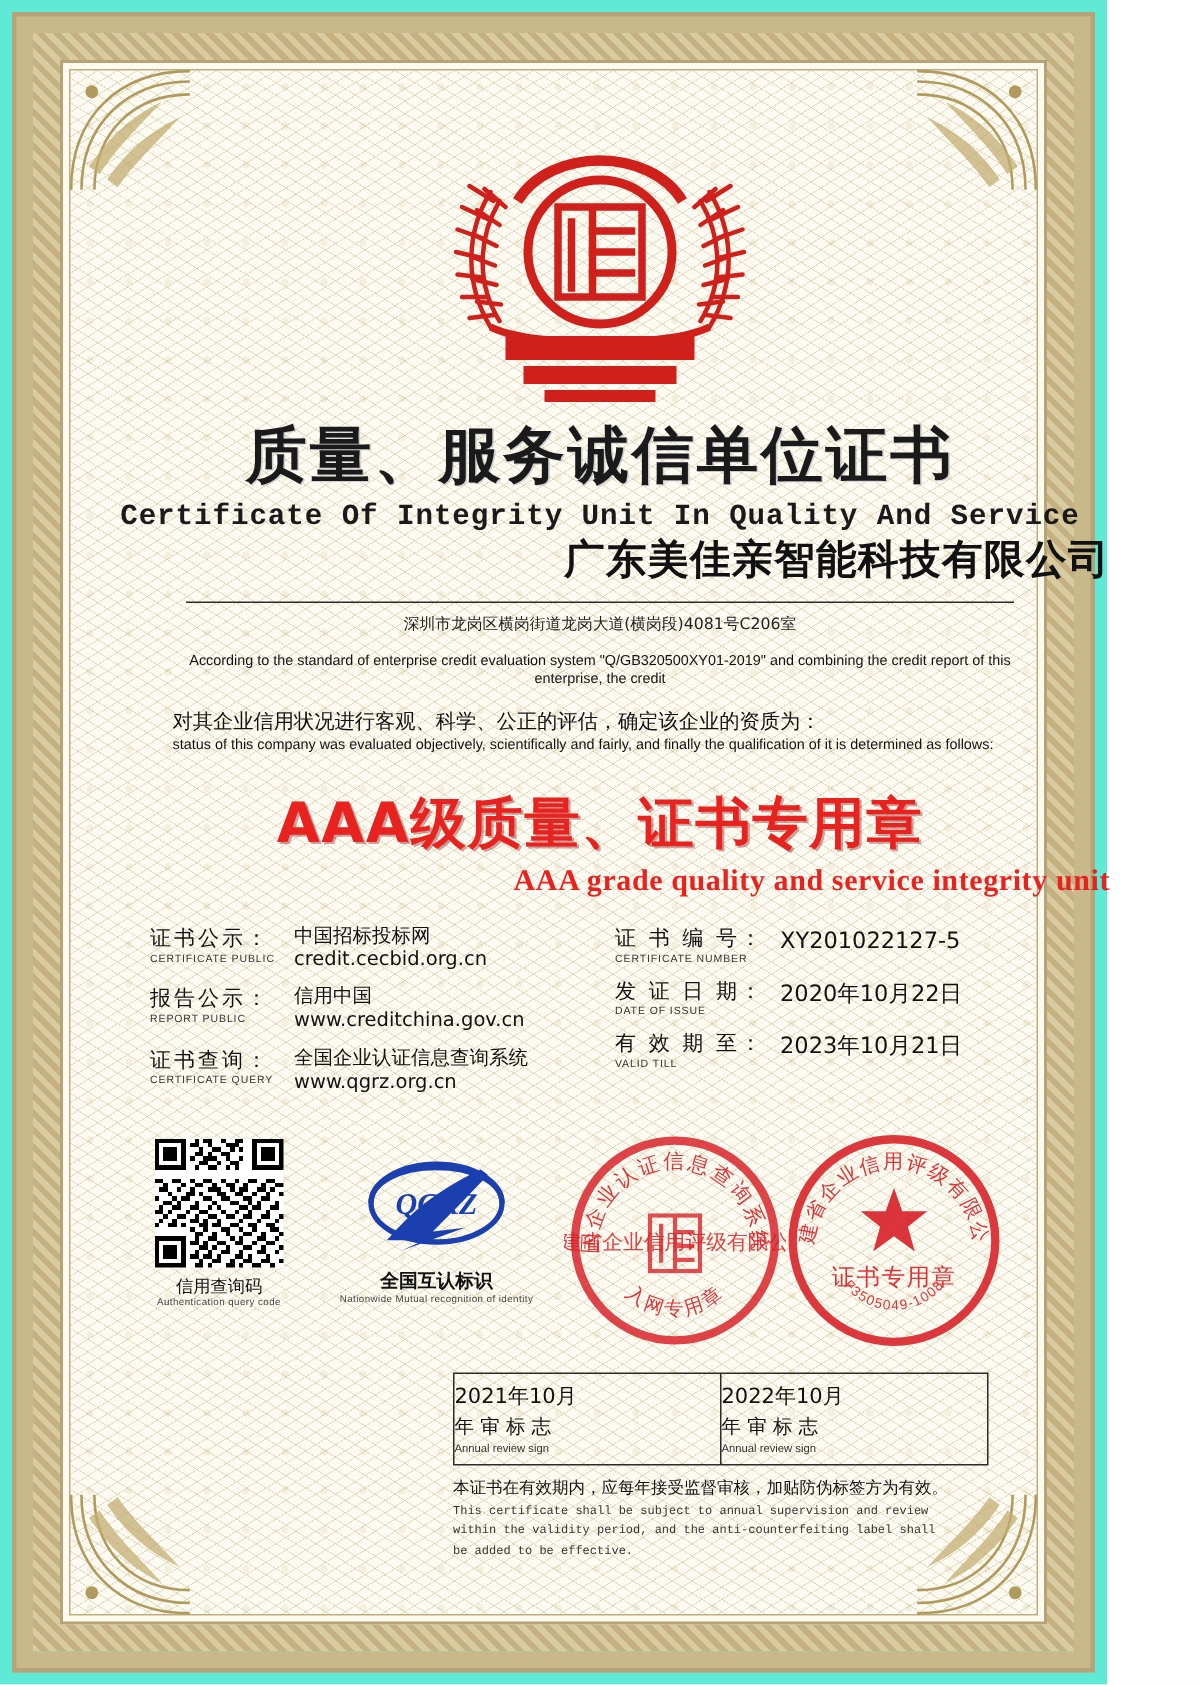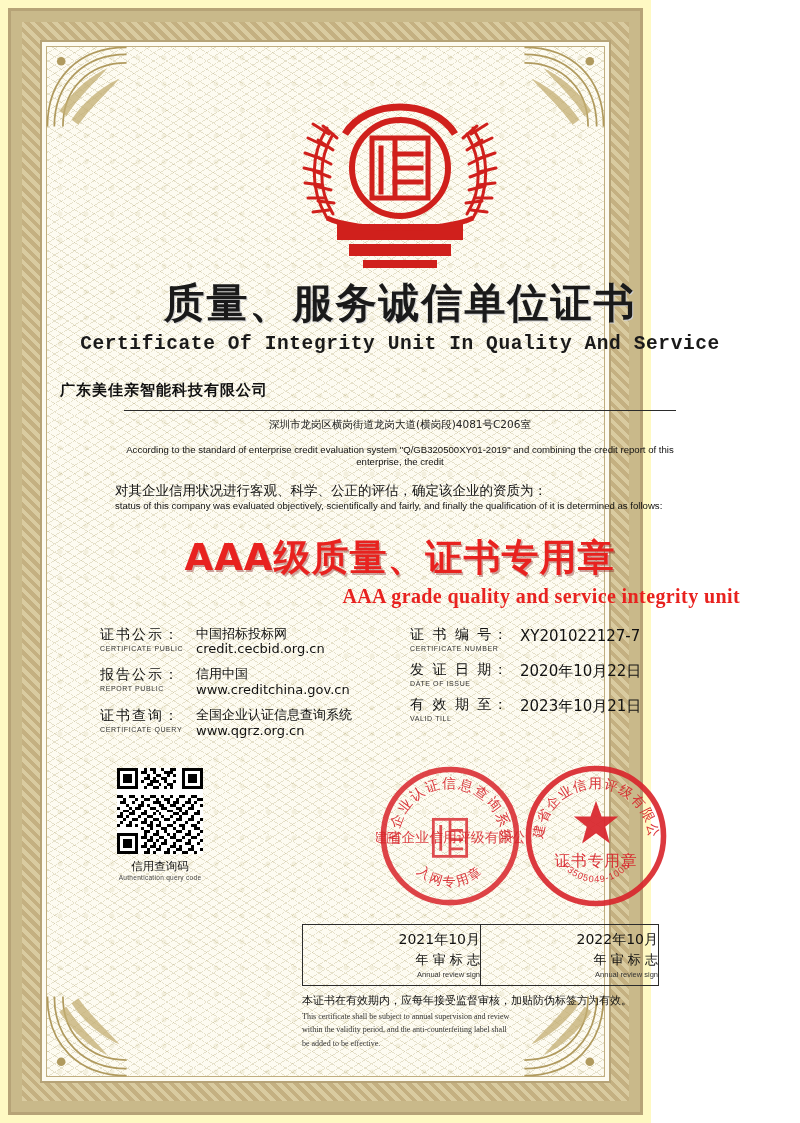--- a/index.html
+++ b/index.html
@@ -10,24 +10,24 @@
   body {
     width: 800px;
     height: 1123px;
     font-family: "Liberation Sans", sans-serif;
     overflow: hidden;
   }
 
   
   .certificate {
     position: relative;
-    width: 651px;
+    width: 738px;
     height: 1123px;
     box-sizing: border-box;
-    background: #fef9c3;
+    background: #5eead4;
   }
 
   
   .band-outer {
     position: absolute;
     left: 8px; top: 8px; right: 8px; bottom: 8px;
     border: 14px solid #c9b98a;
     background:
       repeating-linear-gradient(45deg,
         #d9cba0 0px, #d9cba0 4px,
@@ -106,26 +106,25 @@
     text-align: center;
     font-family: Liberation Mono, monospace;
     font-weight: bold;
     font-size: 19.5px;
     letter-spacing: 0.6px;
     color: #1a1a1a;
     margin-top: 2px;
   }
 
   .company {
-    text-align: left;
+    text-align: right;
     font-family: "DejaVu Sans", "Liberation Sans", sans-serif;
     font-weight: bold;
-    font-size: 15px;
-    color: #111;
-    margin-top: 26px;
+    font-size: 27px;
+    color: #111;
     letter-spacing: 1px;
   }
   .rule {
     width: 552px;
     margin: 10px auto 0;
     border-top: 1px solid #2b2b2b;
   }
   .address {
     text-align: center;
     font-family: "DejaVu Sans", "Liberation Sans", sans-serif;
@@ -222,21 +221,21 @@
 
   
   .badges {
     position: relative;
     width: 620px;
     margin: 14px auto 0;
     height: 160px;
   }
   .qr {
     position: absolute;
-    left: 20px;
+    left: 6px;
     top: 6px;
     text-align: center;
     width: 100px;
   }
   .qr-img { width: 86px; height: 86px; margin: 0 auto; display: block; }
   .cap-cn {
     font-family: "DejaVu Sans", "Liberation Sans", sans-serif;
     font-size: 11.5px;
     color: #111;
     margin-top: 5px;
@@ -269,21 +268,21 @@
 
   
   .annual {
     display: flex;
     width: 355px;
     margin: 2px 0 0 242px;
     border: 1.5px solid #2b2b2b;
   }
   .annual-cell {
     flex: 1;
-    text-align: right;
+    text-align: left;
     padding: 6px 0 6px;
   }
   .annual-cell + .annual-cell { border-left: 1.5px solid #2b2b2b; }
   .annual-cell .a1 {
     font-family: "DejaVu Sans", "Liberation Sans", sans-serif;
     font-size: 14px;
     color: #111;
   }
   .annual-cell .a2 {
     font-family: "DejaVu Sans", "Liberation Sans", sans-serif;
@@ -302,21 +301,21 @@
     width: 355px;
     margin: 8px 0 0 242px;
   }
   .footnote .f-cn {
     font-family: "DejaVu Sans", "Liberation Sans", sans-serif;
     font-size: 11px;
     color: #111;
     line-height: 1.35;
   }
   .footnote .f-en {
-    font-family: Liberation Serif, serif;
+    font-family: Liberation Mono, monospace;
     font-size: 8px;
     color: #333;
     line-height: 1.45;
     margin-top: 2px;
   }
 </style>
 </head>
 <body>
 
 <div class="certificate">
@@ -474,21 +473,21 @@
 
       </div>
 
       <div class="info-col">
 
         <div class="info-row">
           <div class="lbl" style="width:110px">
             <div class="l-cn">证 书 编 号：</div>
             <div class="l-en">CERTIFICATE NUMBER</div>
           </div>
-          <div class="val big">XY201022127-7</div>
+          <div class="val big">XY201022127-5</div>
         </div>
 
         <div class="info-row">
           <div class="lbl" style="width:110px">
             <div class="l-cn">发 证 日 期：</div>
             <div class="l-en">DATE OF ISSUE</div>
           </div>
           <div class="val big">2020年10月22日</div>
         </div>
 
@@ -683,20 +682,30 @@
               <rect x="16" y="28" width="2" height="1"></rect>
               <rect x="19" y="28" width="1" height="1"></rect>
               <rect x="22" y="28" width="2" height="1"></rect>
               <rect x="26" y="28" width="1" height="1"></rect>
           </g>
         </svg>
         <div class="cap-cn">信用查询码</div>
         <div class="cap-en">Authentication query code</div>
       </div>
 
+      <div class="qgrz">
+        <svg viewBox="0 0 200 118">
+          <ellipse cx="100" cy="54" rx="74" ry="44" fill="none" stroke="#1b3fae" stroke-width="6"></ellipse>
+          <path d="M26 54 C26 30 60 14 100 14 C140 14 174 30 174 54" fill="none" stroke="#1b3fae" stroke-width="6"></path>
+          <path d="M150 16 C96 42 70 66 44 96 L86 96 L60 108 L132 82 L96 86 C120 62 140 42 158 22 Z" fill="#1b3fae"></path>
+          <text x="100" y="66" text-anchor="middle" font-family="Liberation Serif, serif" font-weight="bold" font-size="34" fill="#1b3fae" font-style="italic">QGRZ</text>
+        </svg>
+        <div class="cap-cn">全国互认标识</div>
+        <div class="cap-en">Nationwide Mutual recognition of identity</div>
+      </div>
 
       <div class="stamp s1">
         <svg viewBox="0 0 160 160">
           <defs>
             <path id="arcTop1" d="M24 84 A56 56 0 0 1 136 84"></path>
             <path id="arcBot1" d="M30 84 A50 50 0 0 0 130 84"></path>
           </defs>
           <circle cx="80" cy="80" r="72" fill="none" stroke="#d8232a" stroke-width="6" opacity="0.85"></circle>
           <text font-family="DejaVu Sans, sans-serif" font-size="15" fill="#d8232a" opacity="0.9" letter-spacing="2">
             <textPath href="#arcTop1" startOffset="50%" text-anchor="middle">国企业认证信息查询系统</textPath>

